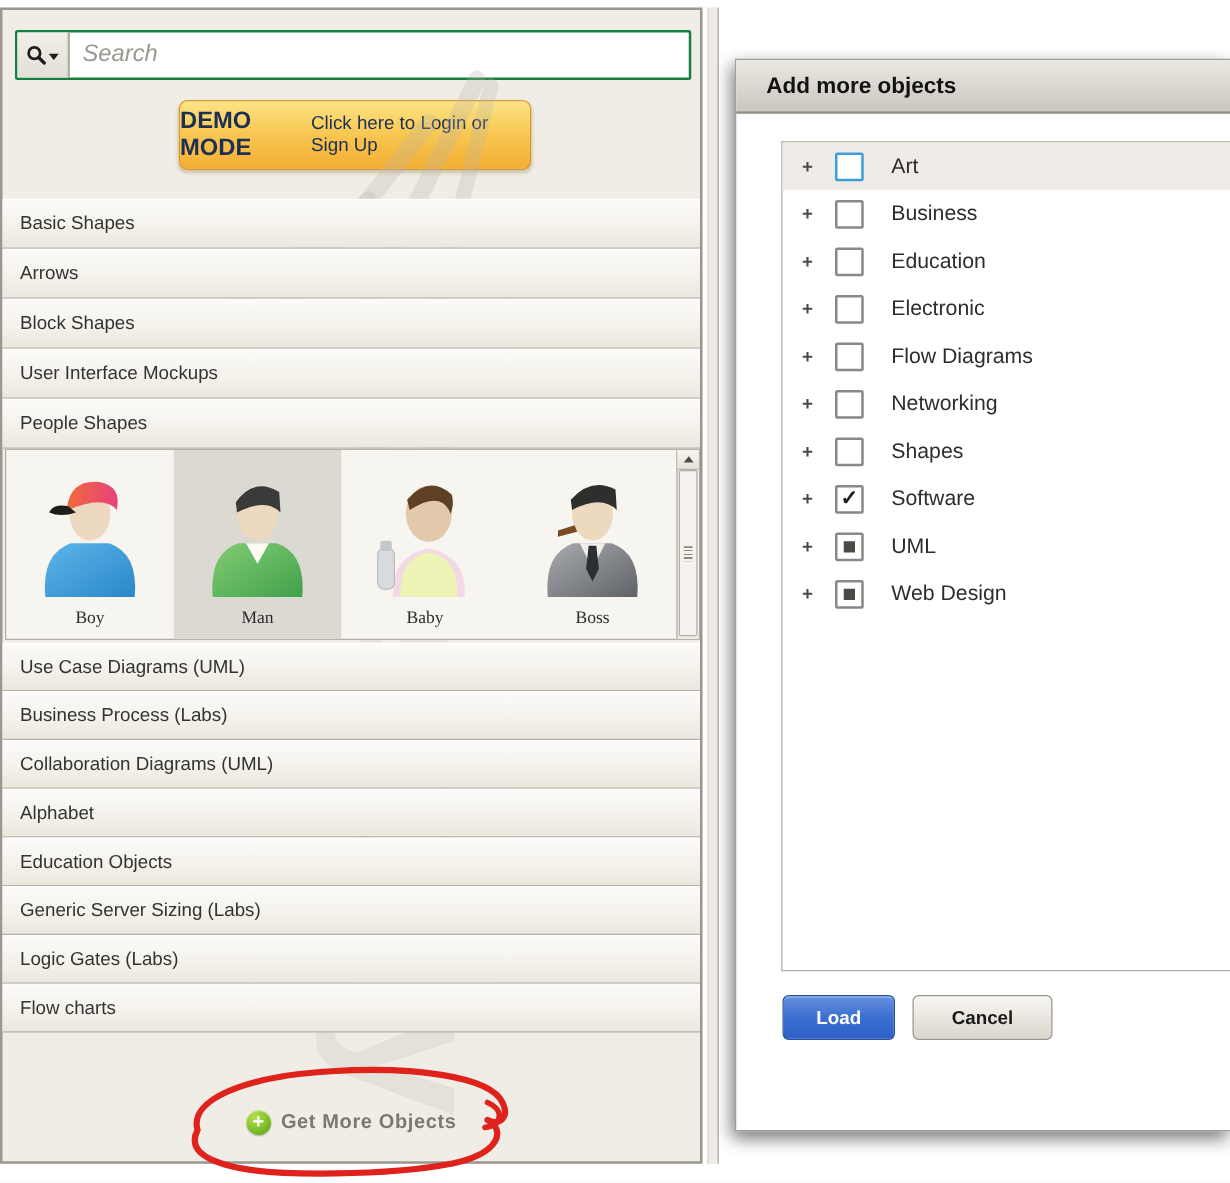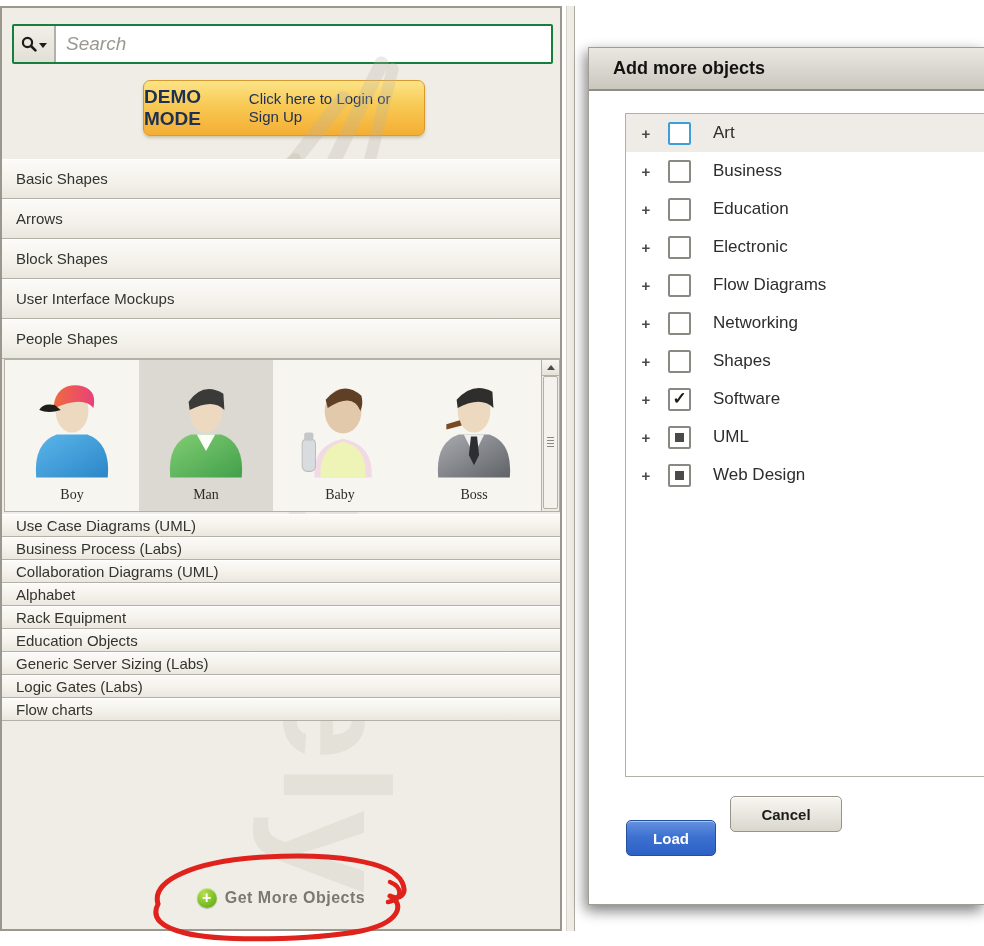--- a/index.html
+++ b/index.html
@@ -31,21 +31,21 @@
   .demo-title{font-size:19px;font-weight:bold;color:#1d2f52;line-height:22px;}
   .demo-sub{font-size:15px;color:#1d2f52;line-height:18px;}
 
   
   .cat-list-top{position:absolute;left:0;top:151px;width:100%;}
   .cat-list-bottom{position:absolute;left:0;top:506px;width:100%;}
   .cat{height:40px;box-sizing:border-box;display:flex;align-items:center;padding-left:14px;
     font-size:15px;color:#33332f;cursor:pointer;
     background:linear-gradient(180deg,#fcfbf9 0%,#f4f2eb 55%,#eae7df 100%);
     border-bottom:1px solid #b3b0a8;box-shadow:inset 0 1px 0 #ffffff;}
-  .cat-list-bottom .cat{height:23px;}
+  .cat-list-bottom .cat{height:39px;}
 
   
   .people-panel{position:absolute;left:2px;top:351px;width:556px;height:153px;
     background:#f7f5f0;border:1px solid #b3b0a8;box-sizing:border-box;display:flex;font-family:Liberation Serif, serif;}
   .pcell{flex:1;display:flex;flex-direction:column;align-items:center;justify-content:flex-end;
     padding-bottom:8px;cursor:pointer;}
   .pcell.sel{background:#dcd9d2;}
   .pcell svg{display:block;margin-bottom:2px;}
   .plabel{font-size:14px;color:#2c2c2a;}
   .pscroll{width:17px;background:#edebe4;border-left:1px solid #b3b0a8;position:relative;flex:none;}
@@ -98,21 +98,21 @@
     transform:translateY(-1px);}
   .tcheck[data-state="partial"]::after{content:"";width:9px;height:9px;background:#4b4a46;}
   .tlabel{margin-left:22px;font-size:17px;color:#2e2d2b;cursor:default;}
 
   .dlg-btns{position:absolute;left:37px;top:748px;display:flex;gap:14px;}
   .btn{height:36px;border-radius:5px;font-size:15px;font-weight:bold;cursor:pointer;
     display:flex;align-items:center;justify-content:center;box-sizing:border-box;
     font-family:"Liberation Sans",sans-serif;}
   .btn-load{width:90px;color:#fff;border:1px solid #25509f;
     background:linear-gradient(#6591df 0%,#3b6fd0 50%,#2e61c6 100%);
-    box-shadow:inset 0 1px 0 rgba(255,255,255,.45);margin-top:24px;}
+    box-shadow:inset 0 1px 0 rgba(255,255,255,.45);}
   .btn-cancel{width:112px;color:#1b1b19;border:1px solid #96938b;
     background:linear-gradient(#f8f6f1 0%,#e8e5de 55%,#d9d6ce 100%);
     box-shadow:inset 0 1px 0 #fff;}
 </style>
 </head>
 <body>
 
 <div id="stage">
 
   <div id="left-panel">
@@ -247,23 +247,20 @@
       <div class="cat">
           <span>Business Process (Labs)</span>
         </div>
       <div class="cat">
           <span>Collaboration Diagrams (UML)</span>
         </div>
       <div class="cat">
           <span>Alphabet</span>
         </div>
       <div class="cat">
-          <span>Rack Equipment</span>
-        </div>
-      <div class="cat">
           <span>Education Objects</span>
         </div>
       <div class="cat">
           <span>Generic Server Sizing (Labs)</span>
         </div>
       <div class="cat">
           <span>Logic Gates (Labs)</span>
         </div>
       <div class="cat">
           <span>Flow charts</span>

